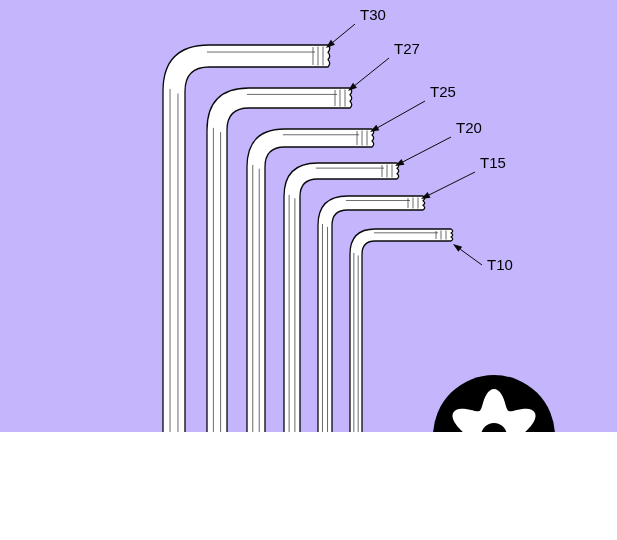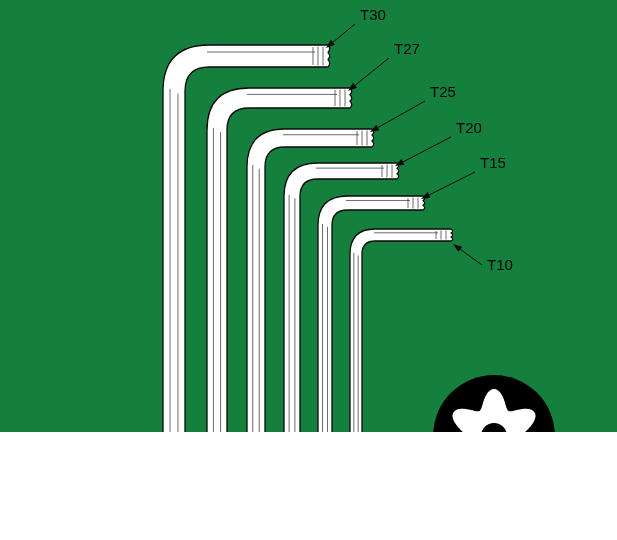--- a/index.html
+++ b/index.html
@@ -4,21 +4,21 @@
 <style>
   html, body {
     margin: 0;
     padding: 0;
     background: #ffffff;
   }
   .canvas {
     width: 617px;
     height: 432px;
     position: relative;
-    background: #15803d;
+    background: #c4b5fd;
     overflow: hidden;
     font-family: "Liberation Sans", sans-serif;
   }
   svg { display: block; }
   text.part-label {
     font-family: "Liberation Sans", sans-serif;
     font-size: 15px;
     fill: #000000;
   }
 </style>

